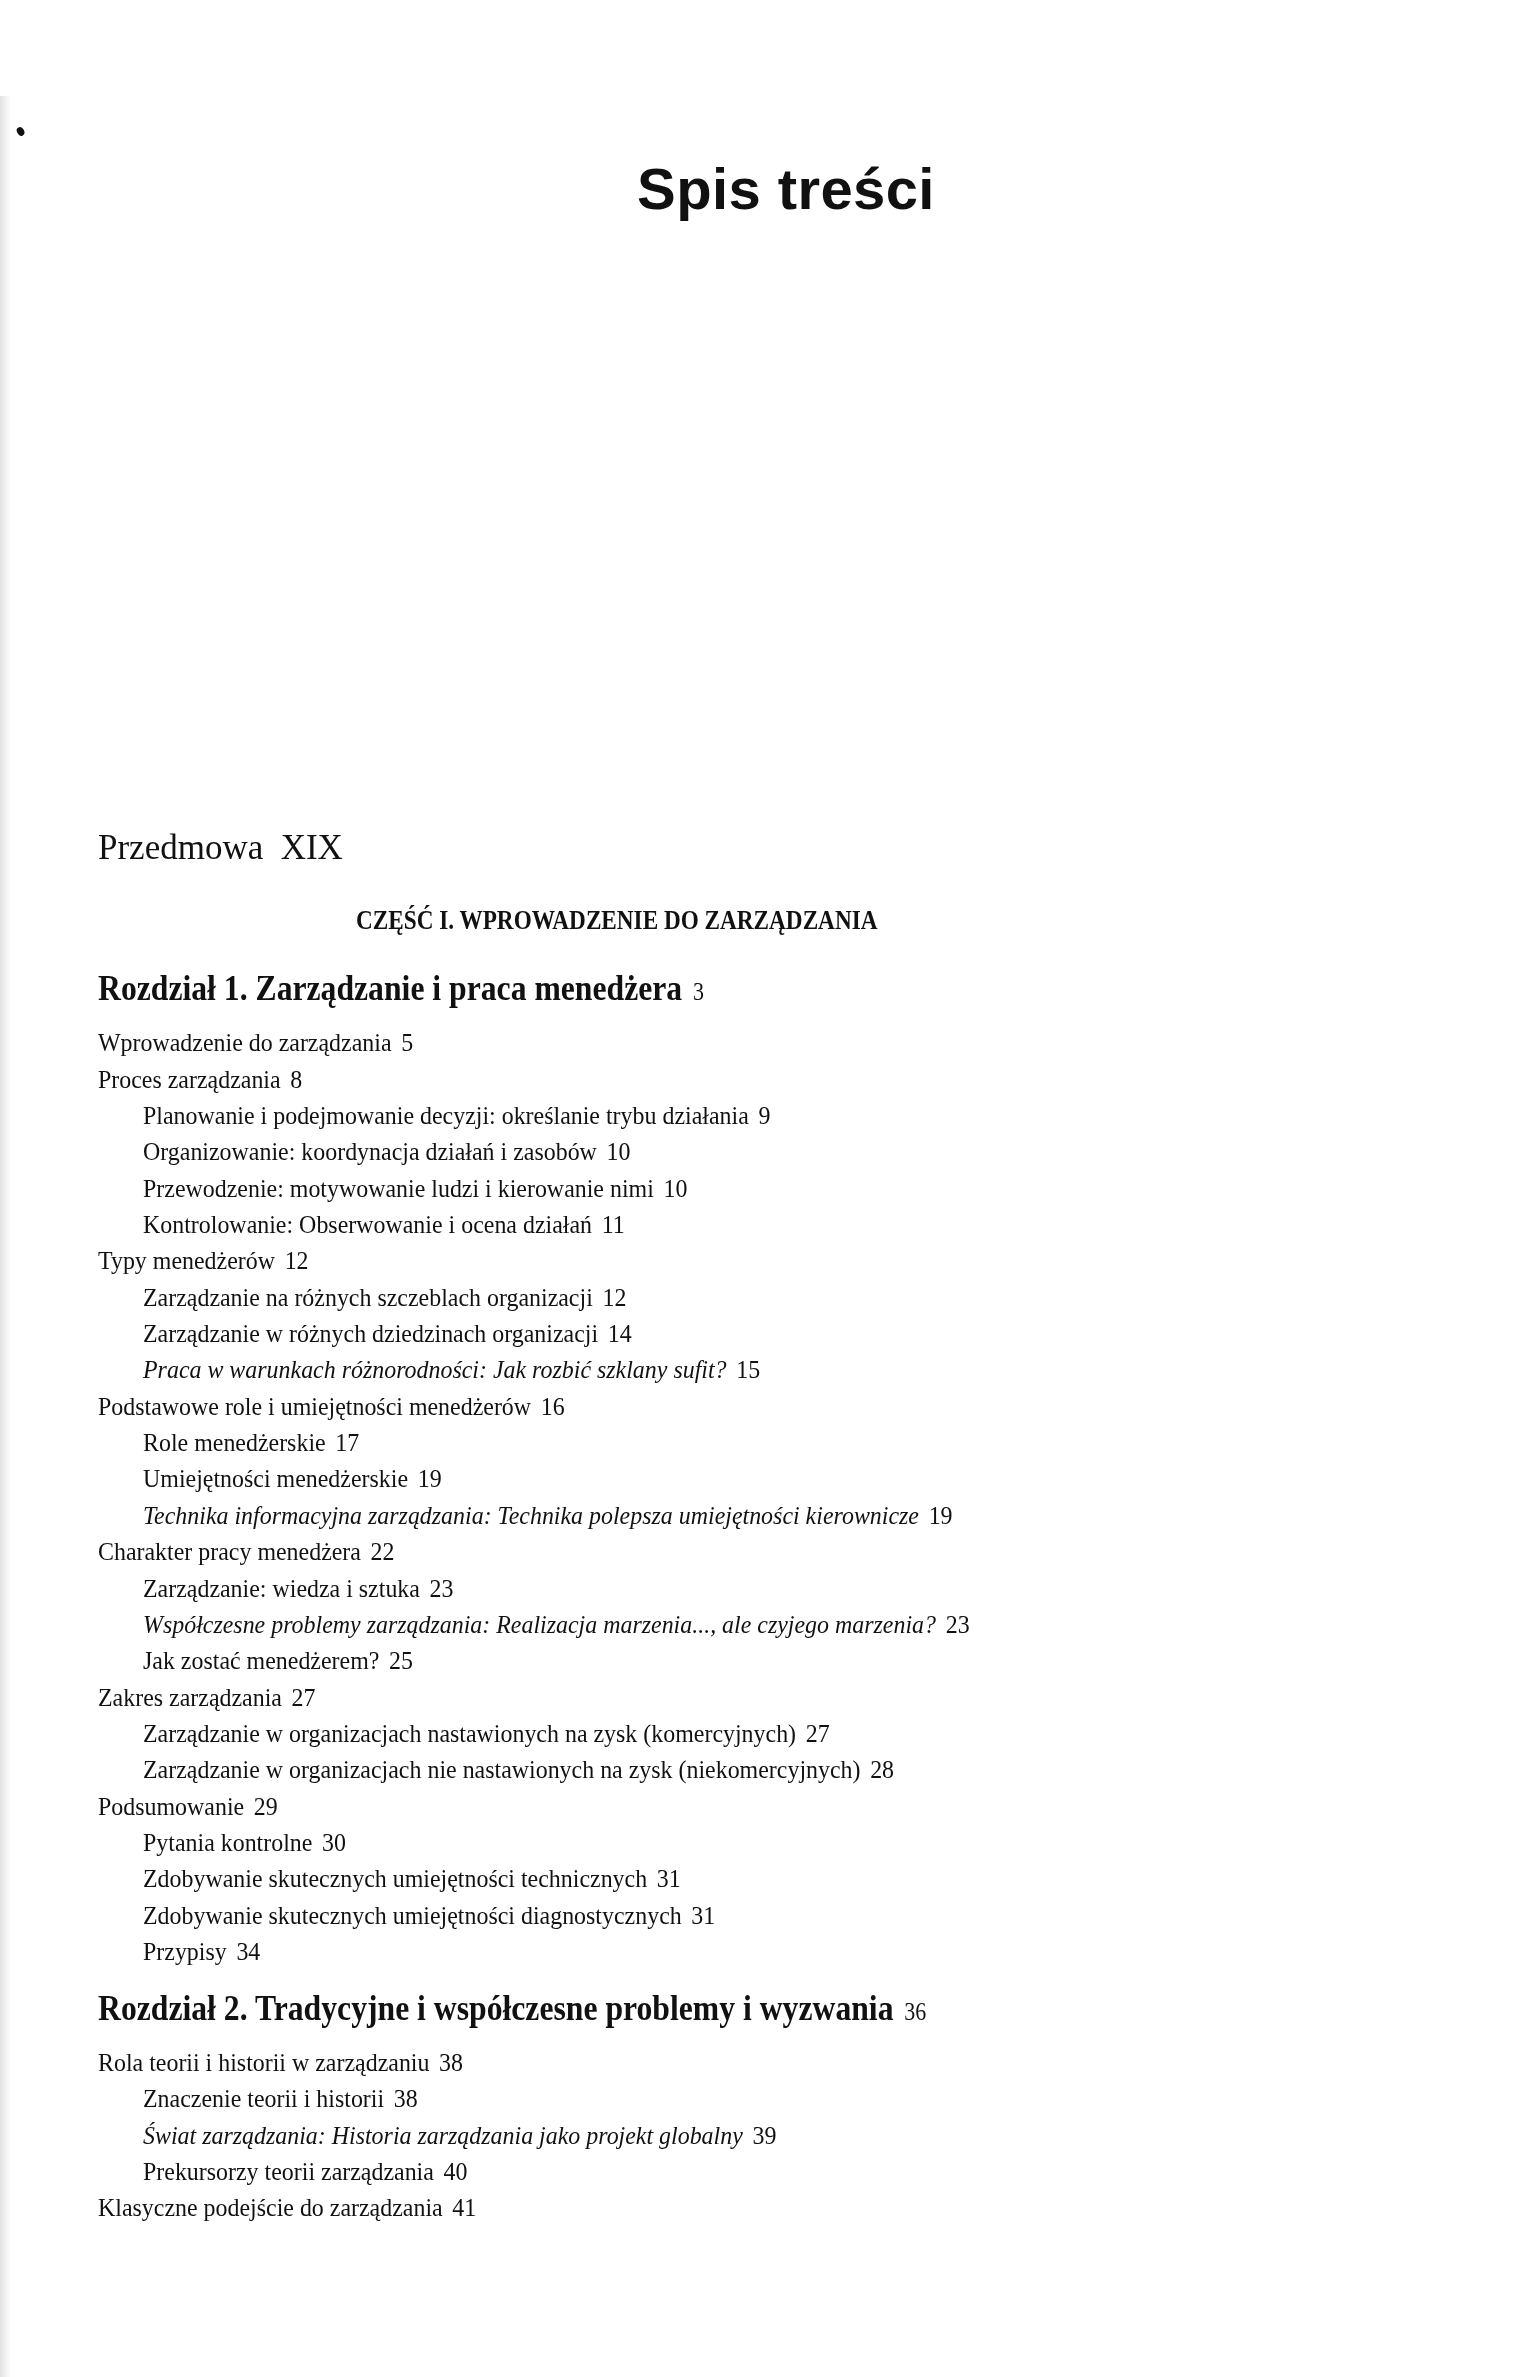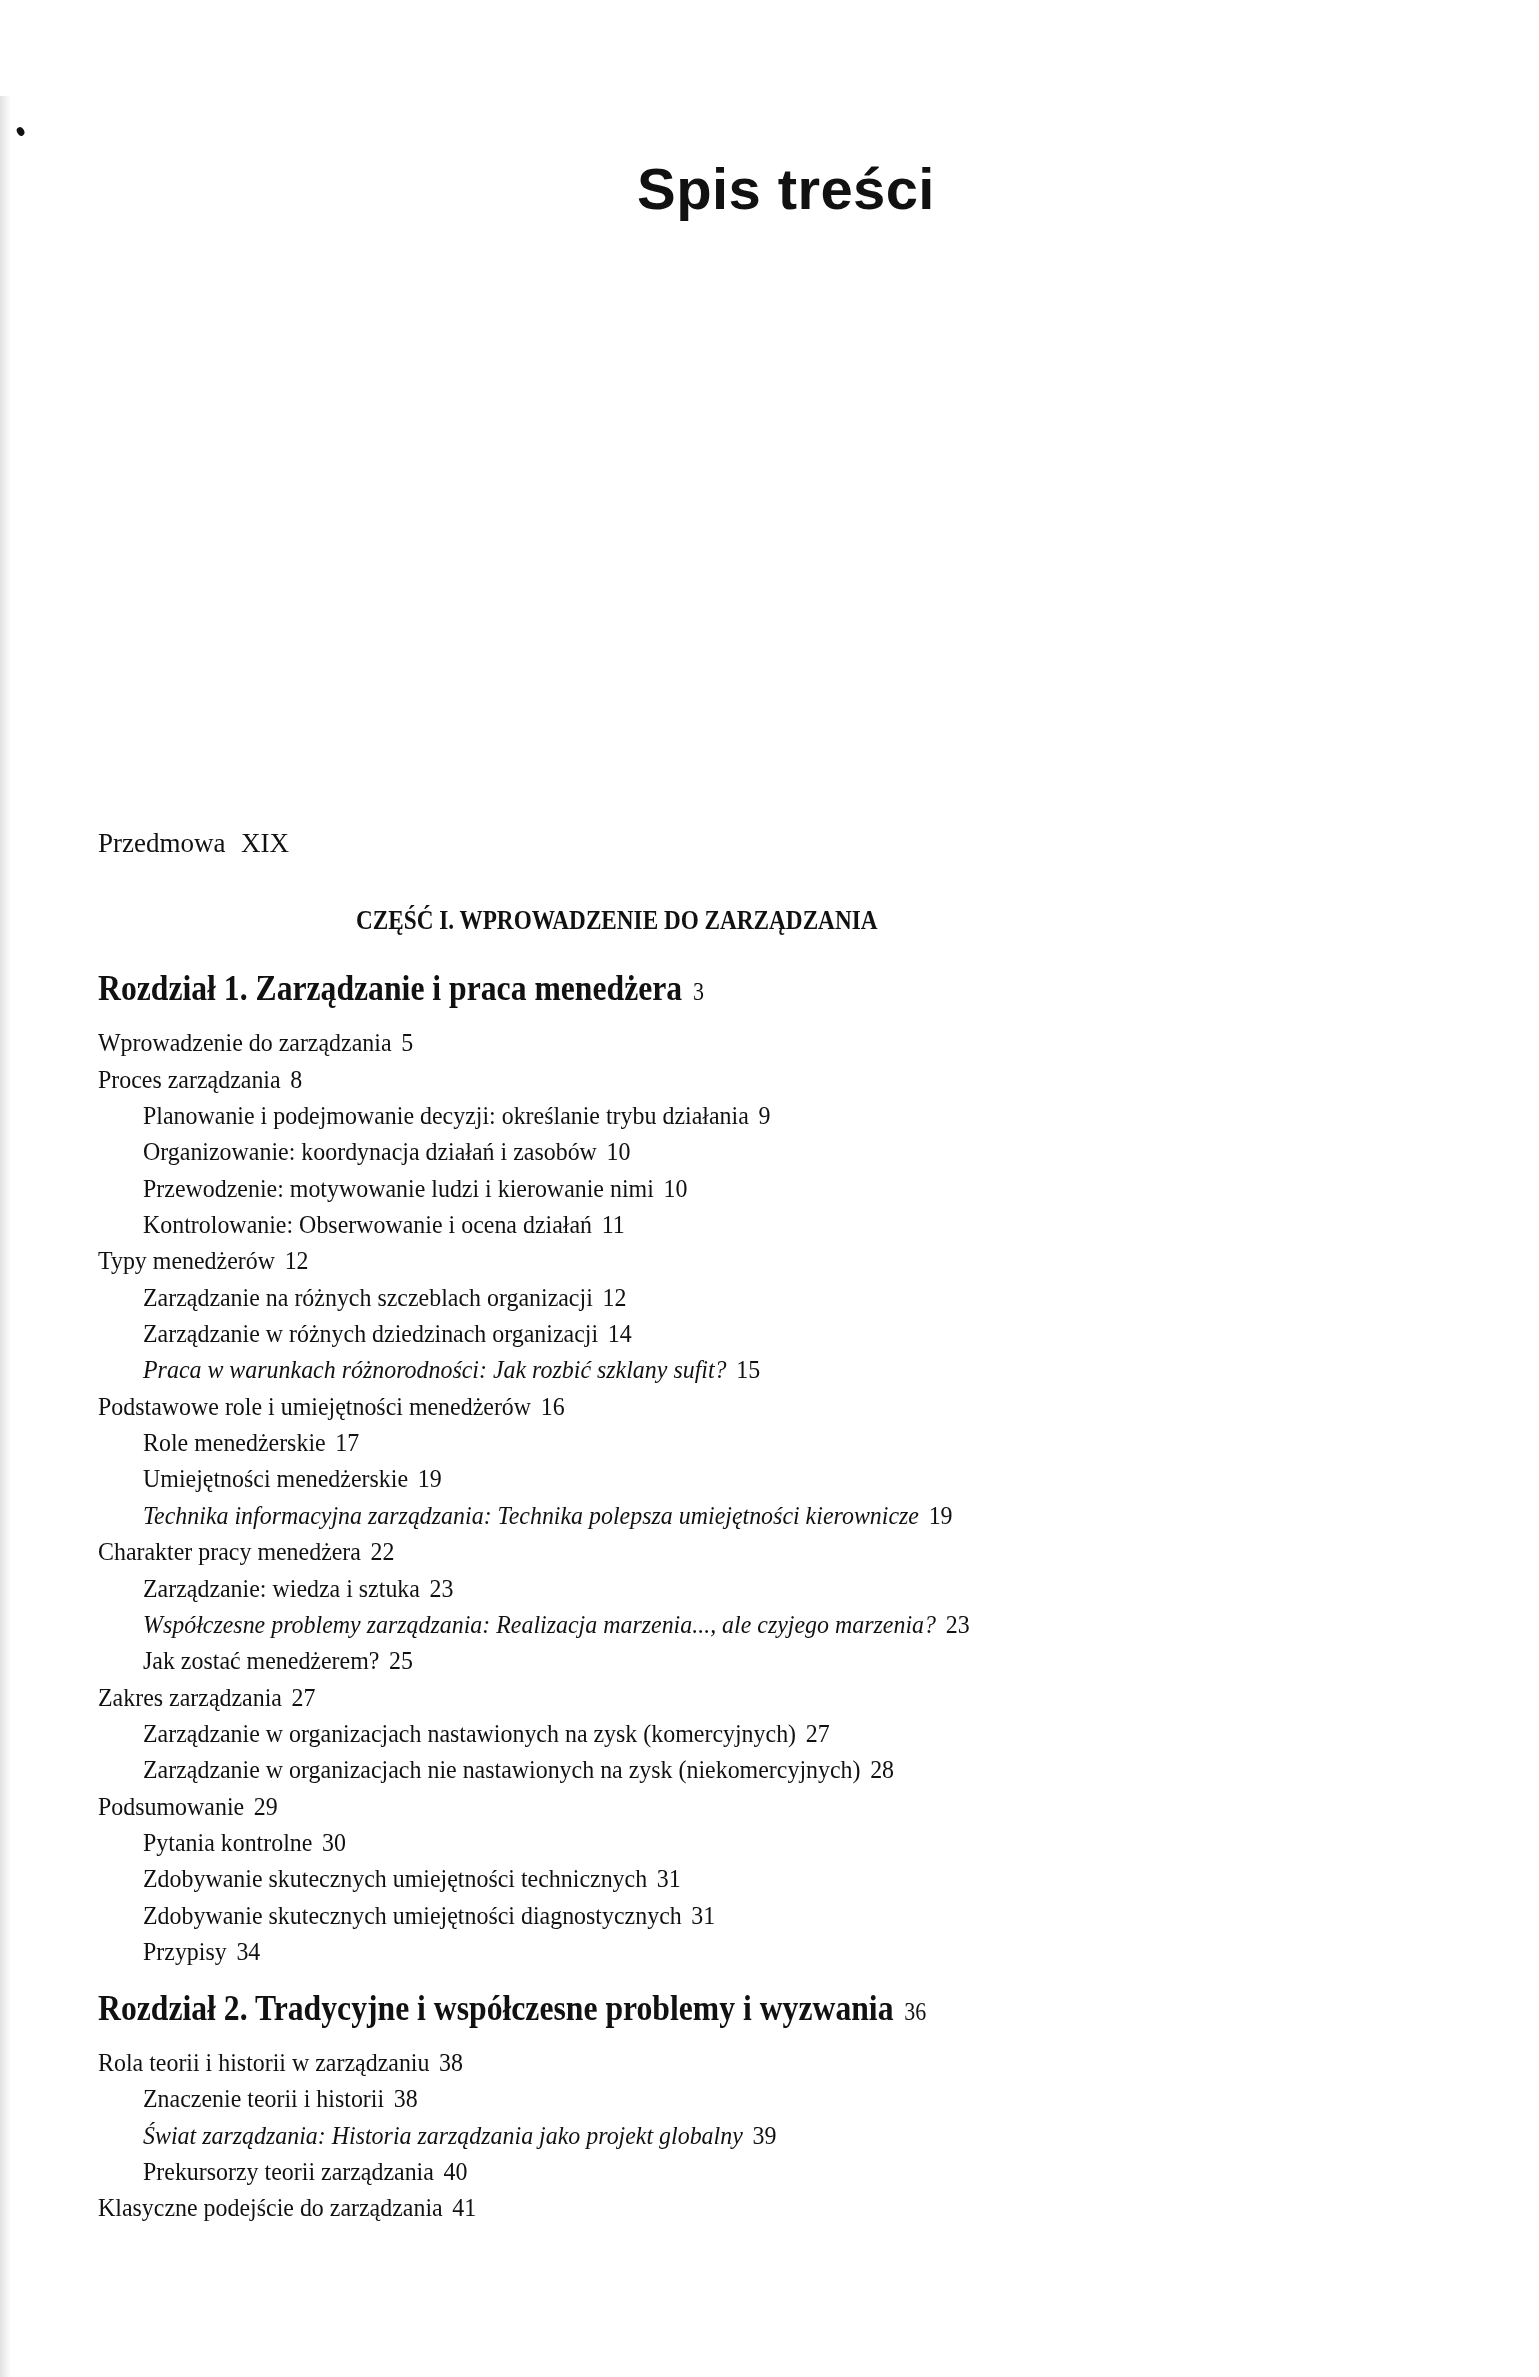--- a/index.html
+++ b/index.html
@@ -10,21 +10,21 @@
     .scan-edge {
       position: absolute; left: 0; top: 96px; width: 10.5px; height: 2282px;
       background: linear-gradient(to right, #e2e2e2, #f6f6f6 70%, #ffffff);
     }
     .speck { position: absolute; width: 7px; height: 8.7px; background: #111; border-radius: 50%; transform: rotate(-30deg); }
     .title {
       position: absolute; top: 139px; left: 0; width: 1540px; text-align: center;
       font-family: "Liberation Sans", "DejaVu Sans", sans-serif; font-weight: bold;
       font-size: 58px; letter-spacing: 0.4px;
     }
-    .preface { position: absolute; left: 98px; top: 828px; font-size: 27px; }
+    .preface { position: absolute; left: 98px; top: 828px; font-size: 35px; }
     .part {
       position: absolute; left: 356px; top: 905px; font-size: 27px; font-weight: bold;
       transform: scaleX(0.86); transform-origin: left;
     }
     .toc { position: absolute; left: 98px; top: 0; width: 1360px; }
     .chapter {
       position: absolute; left: 0; font-weight: bold; font-size: 36px;
       transform: scaleX(0.88); transform-origin: left; white-space: nowrap;
     }
     .chapter .pg { font-weight: normal; font-size: 25px; margin-left: 12.2px; }

